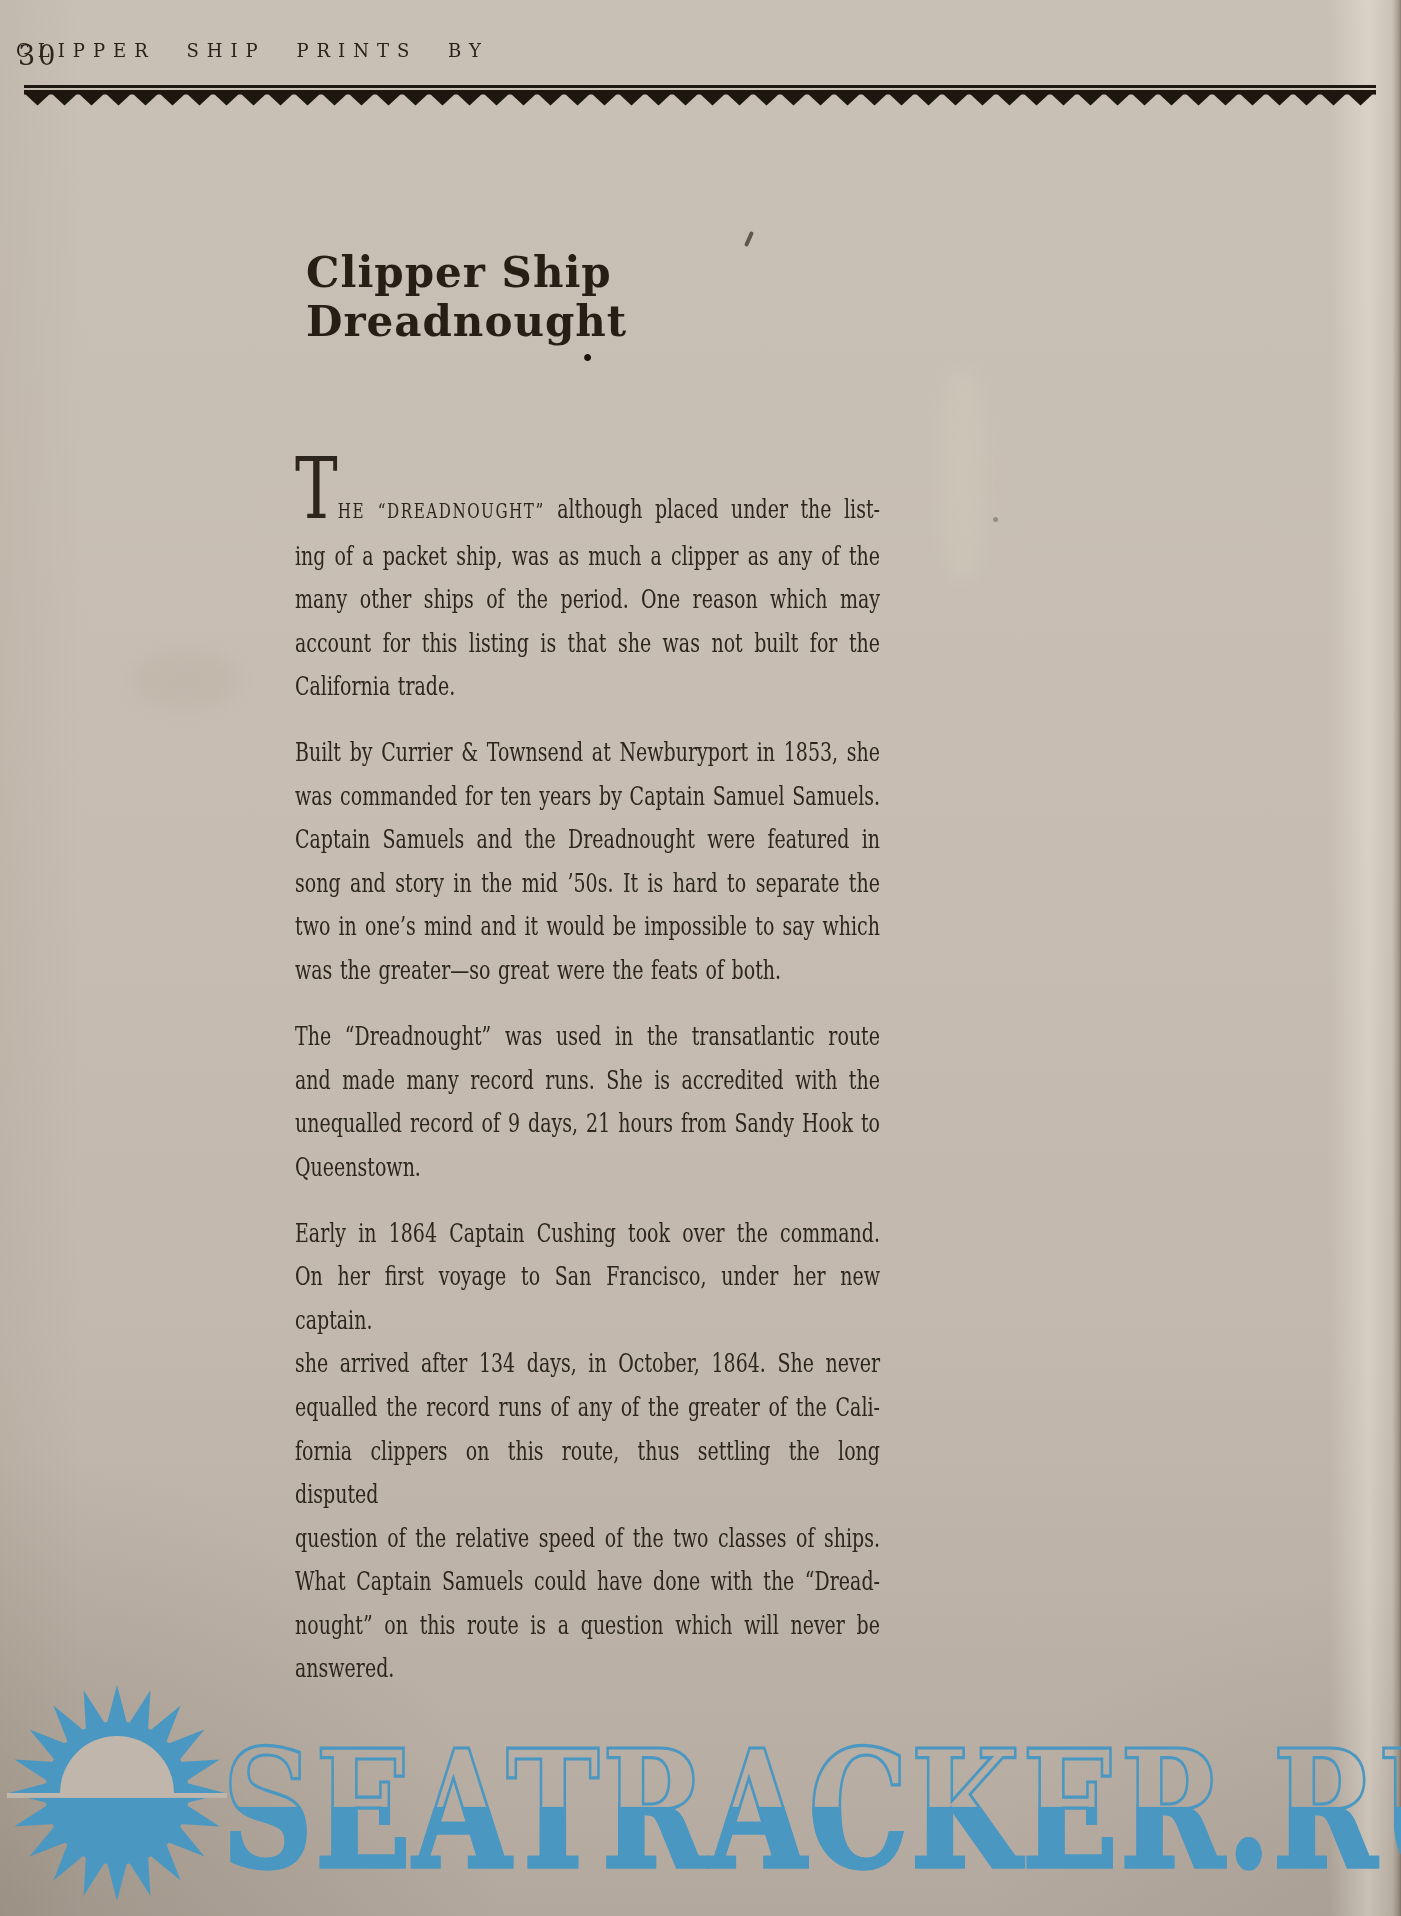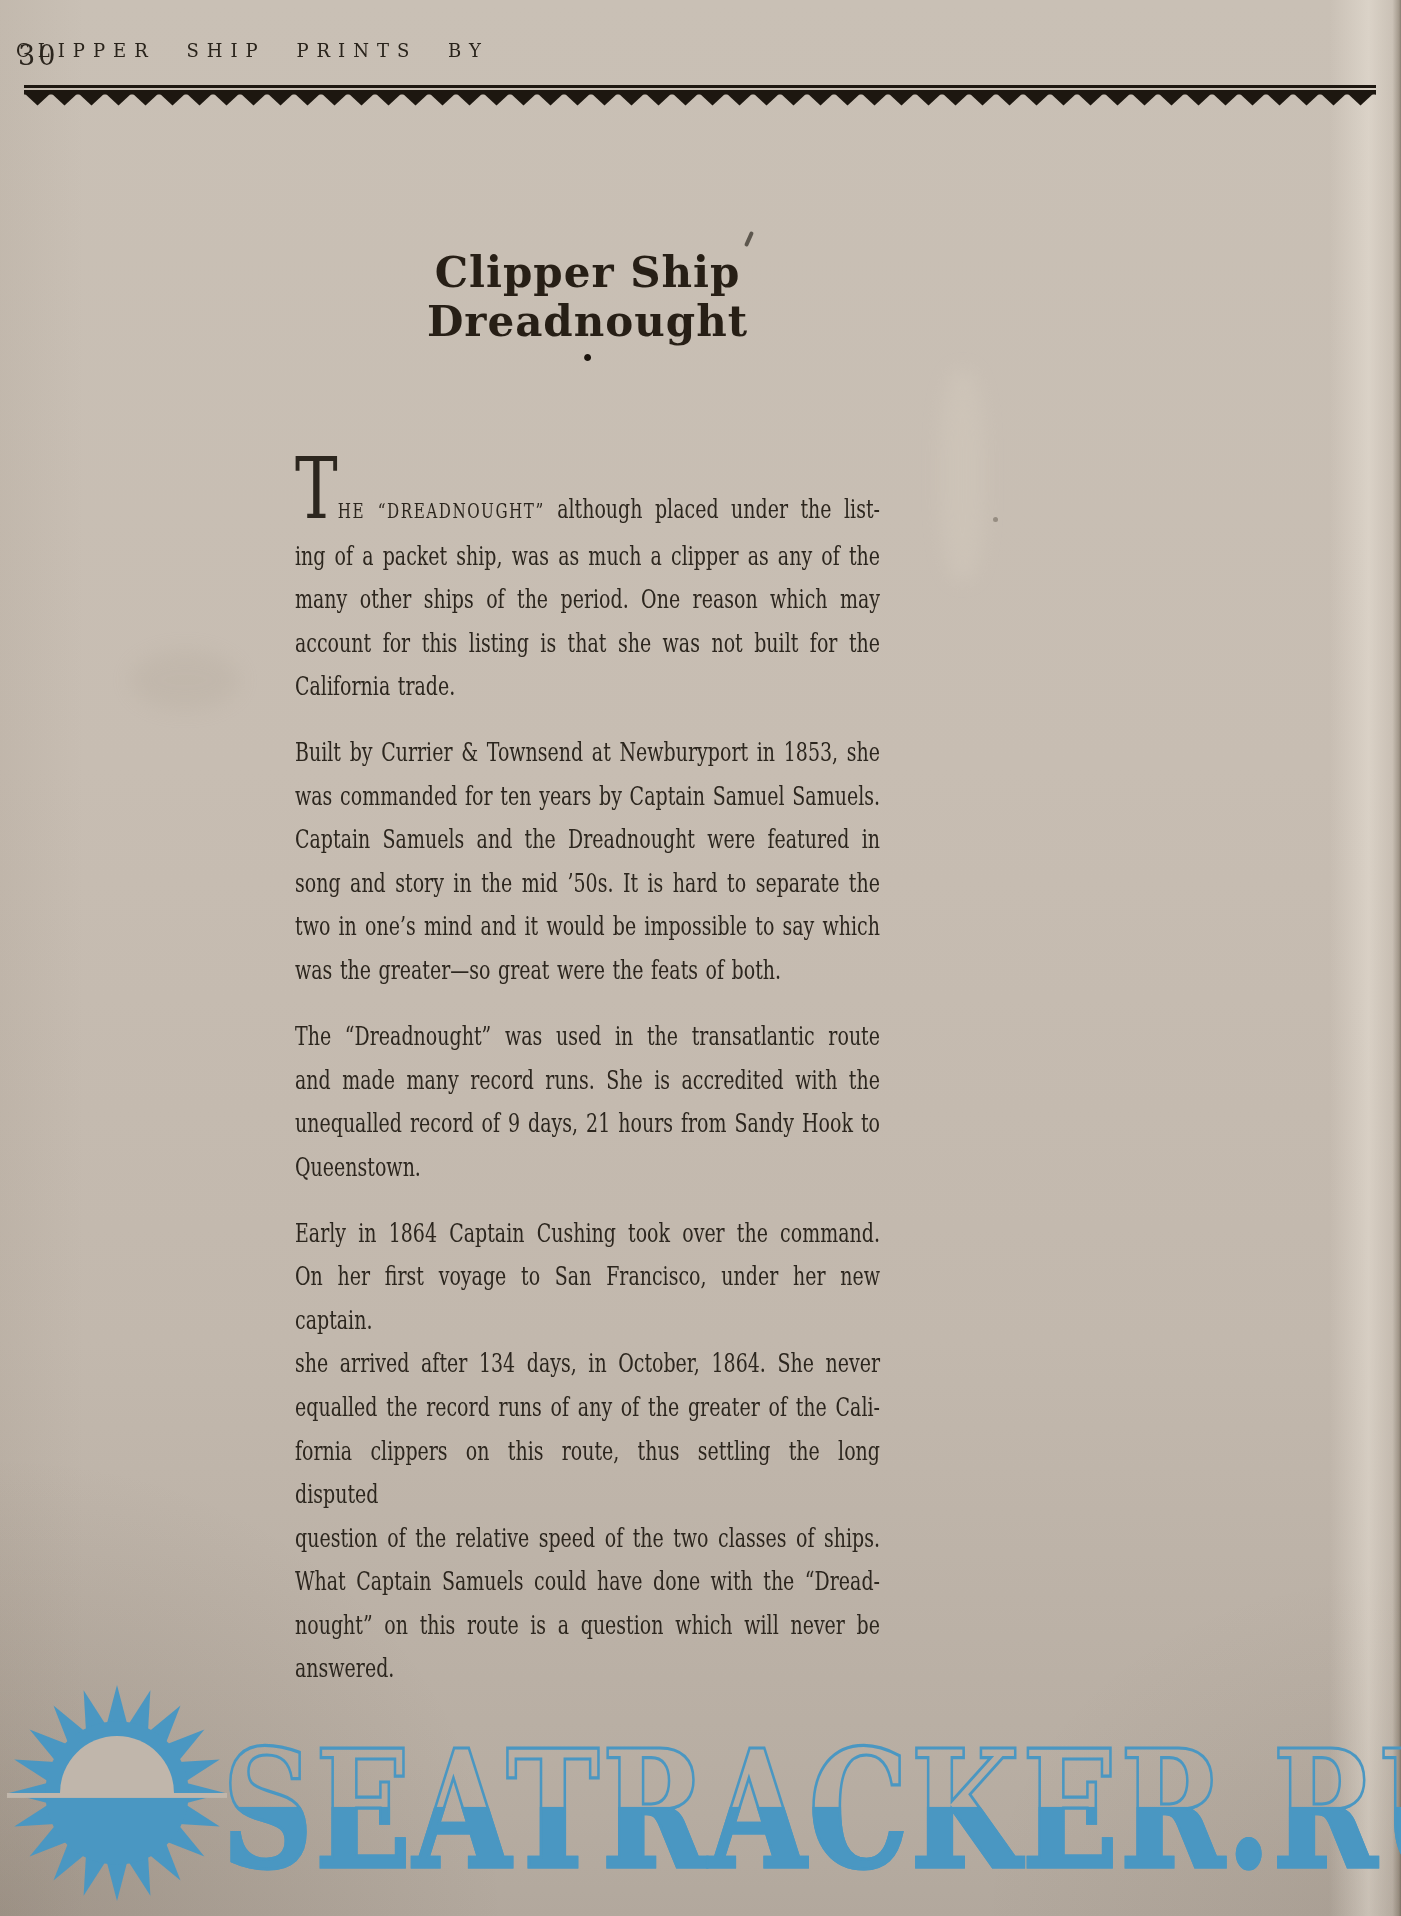--- a/index.html
+++ b/index.html
@@ -26,21 +26,21 @@
     position:absolute;left:0;right:0;top:40px;
     font-size:18px;letter-spacing:8px;word-spacing:17px;color:#29231b;padding-left:16px;
   }
   .rule-line{
     position:absolute;left:24px;width:1352px;top:85px;height:3px;background:#1d1710;
   }
   .sawtooth{
     position:absolute;left:24px;top:90px;
   }
   .article-title{
-    position:absolute;left:295px;width:585px;top:248px;text-align:center;
+    position:absolute;left:306px;width:585px;top:248px;
     font-size:42px;font-weight:bold;letter-spacing:1px;color:#271f16;
   }
   .bullet{
     position:absolute;left:295px;width:585px;top:345px;text-align:center;
     font-size:24px;color:#1c150e;
   }
   .bodytext{
     position:absolute;left:295px;top:488px;width:585px;
     font-size:19px;line-height:33px;color:#2c261e;
     transform:scaleY(1.32);transform-origin:0 0;

